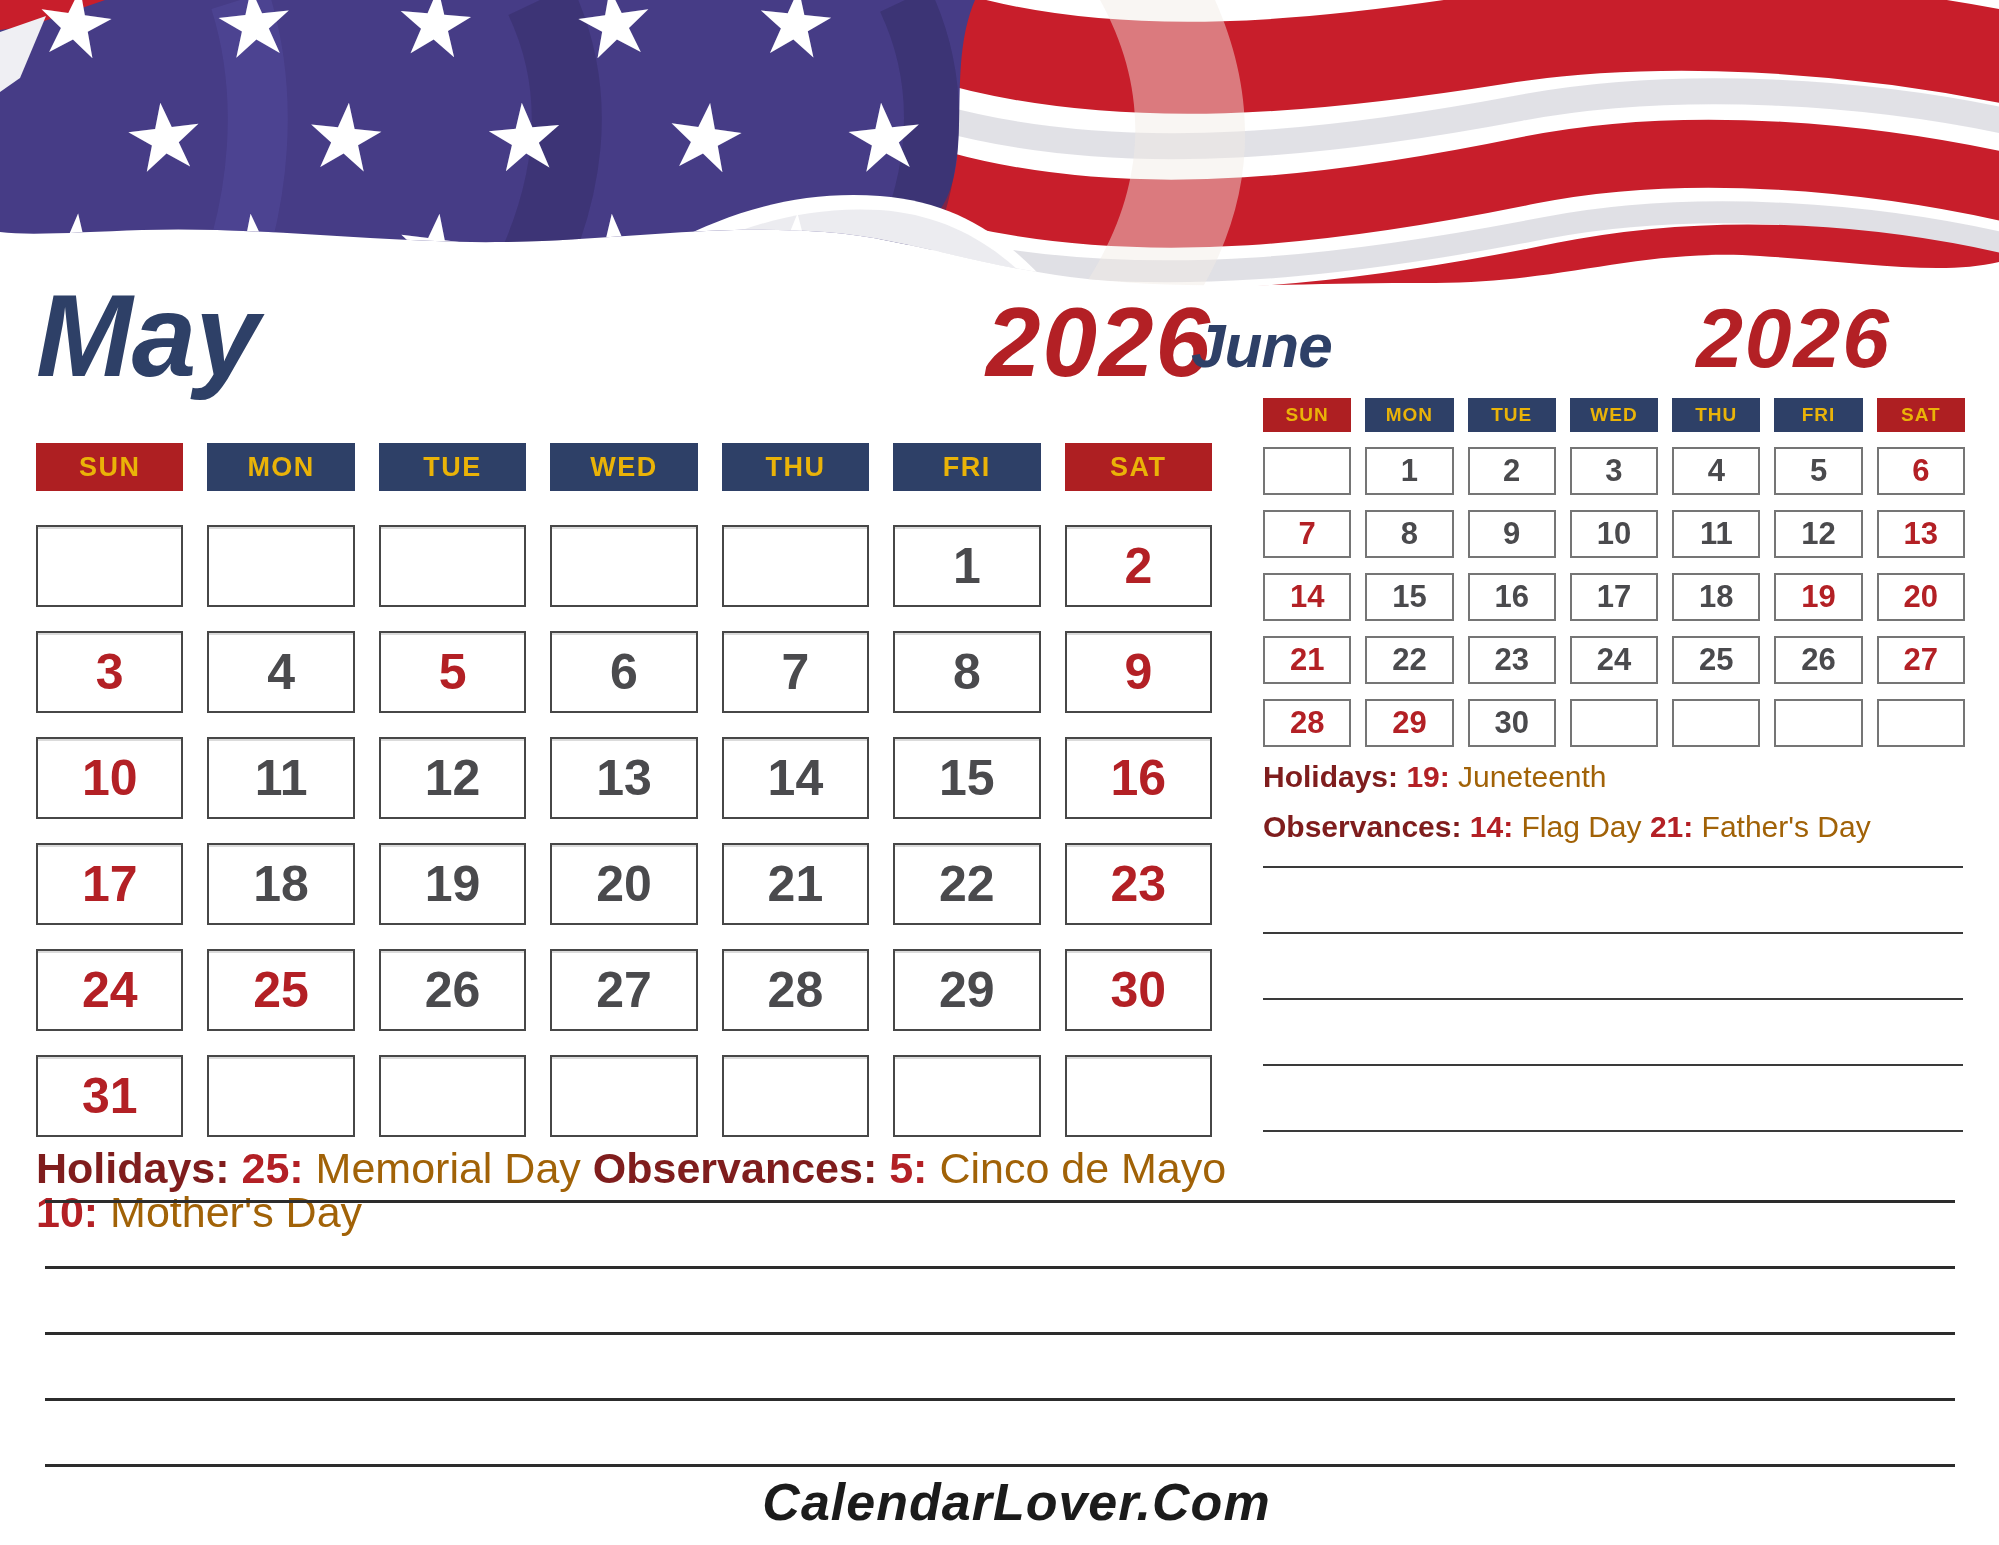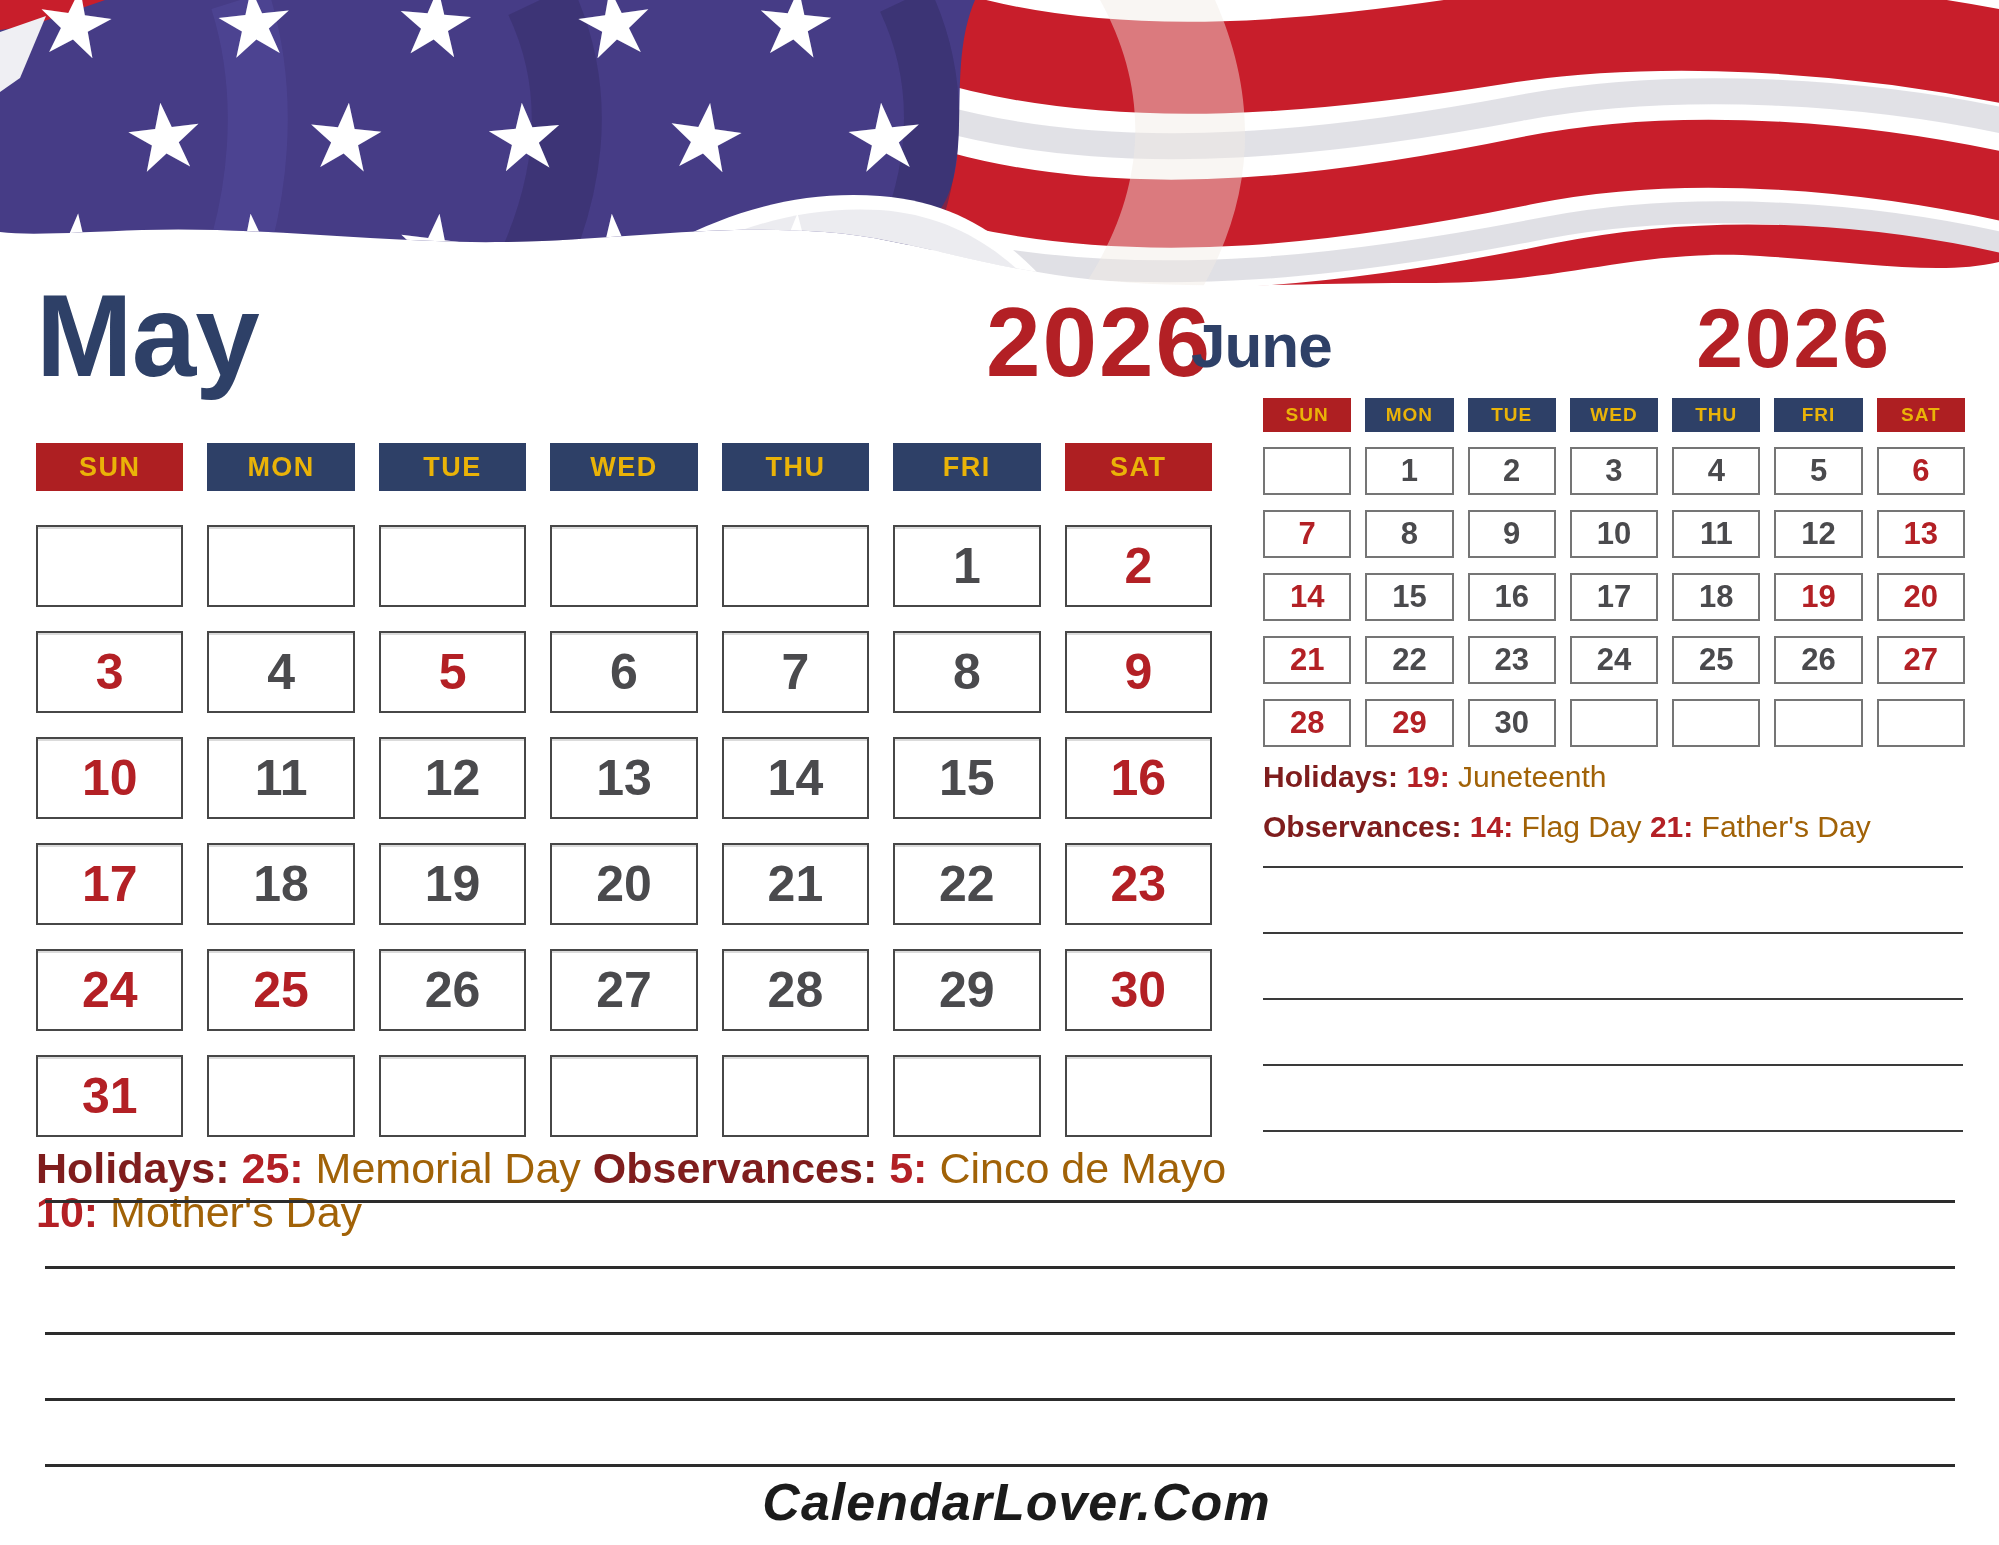--- a/index.html
+++ b/index.html
@@ -8,21 +8,21 @@
 
   :root{
     --navy:#2e4067; --red:#b32025; --header-red:#ae1f22; --day-gray:#4a4a4d;
     --flag-red:#c81e2b; --flag-navy:#463c86;
   }
 
   
   #flag{position:absolute;left:0;top:0;width:1999px;height:292px;display:block;}
 
   
-  .title-row{position:absolute;display:flex;justify-content:space-between;align-items:baseline;}
+  .title-row{position:absolute;display:flex;justify-content:space-between;align-items:baseline;font-style:italic;}
   #may-title-row{left:36px;top:278px;width:1176px;}
   #june-title-row{left:1191px;top:296px;width:700px;}
   .month-name{color:var(--navy);font-weight:bold;line-height:1;letter-spacing:-1px;}
   .year-label{color:var(--red);font-weight:bold;line-height:1;letter-spacing:2px;}
   #may-title-row .month-name{font-size:116px;}
   #may-title-row .year-label{font-size:98px;}
   #june-title-row .month-name{font-size:62px;}
   #june-title-row .year-label{font-size:84px;}
 
   

